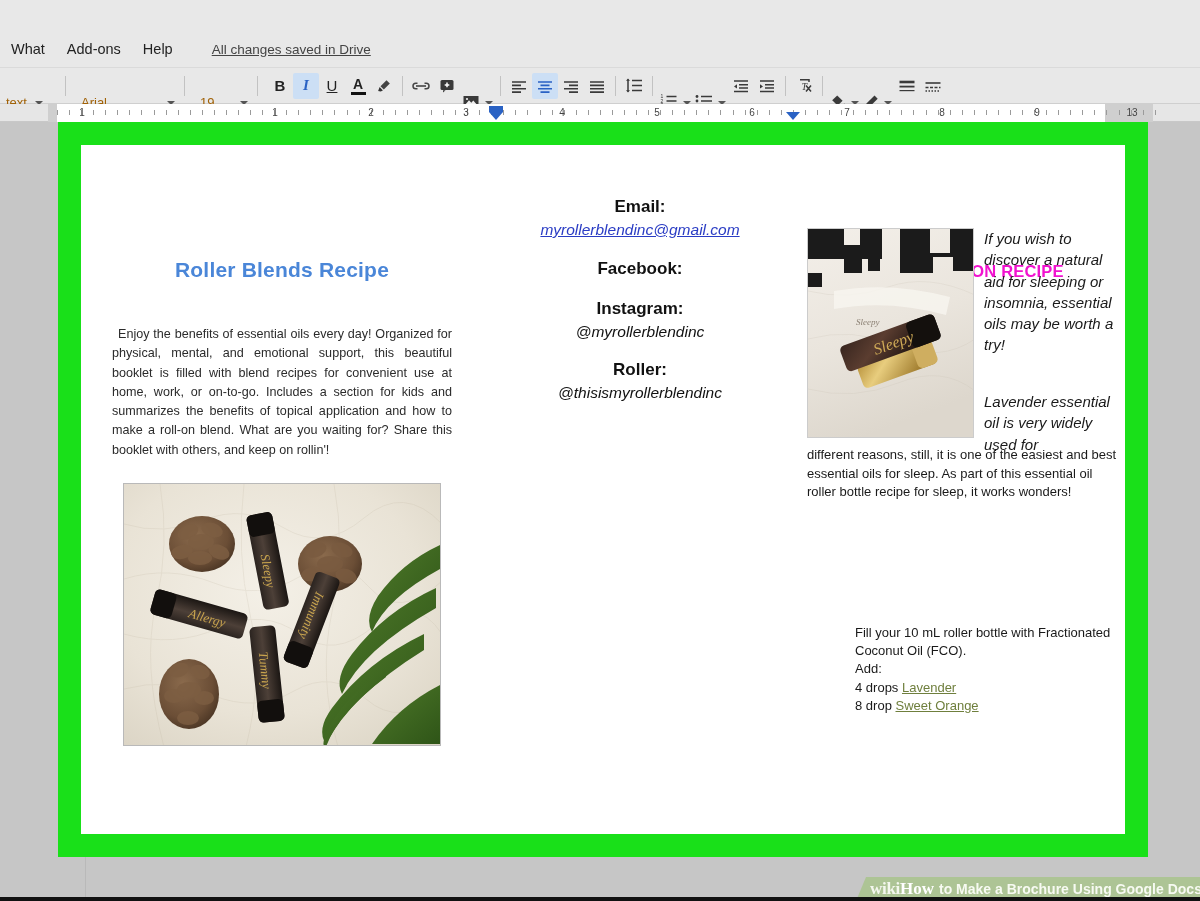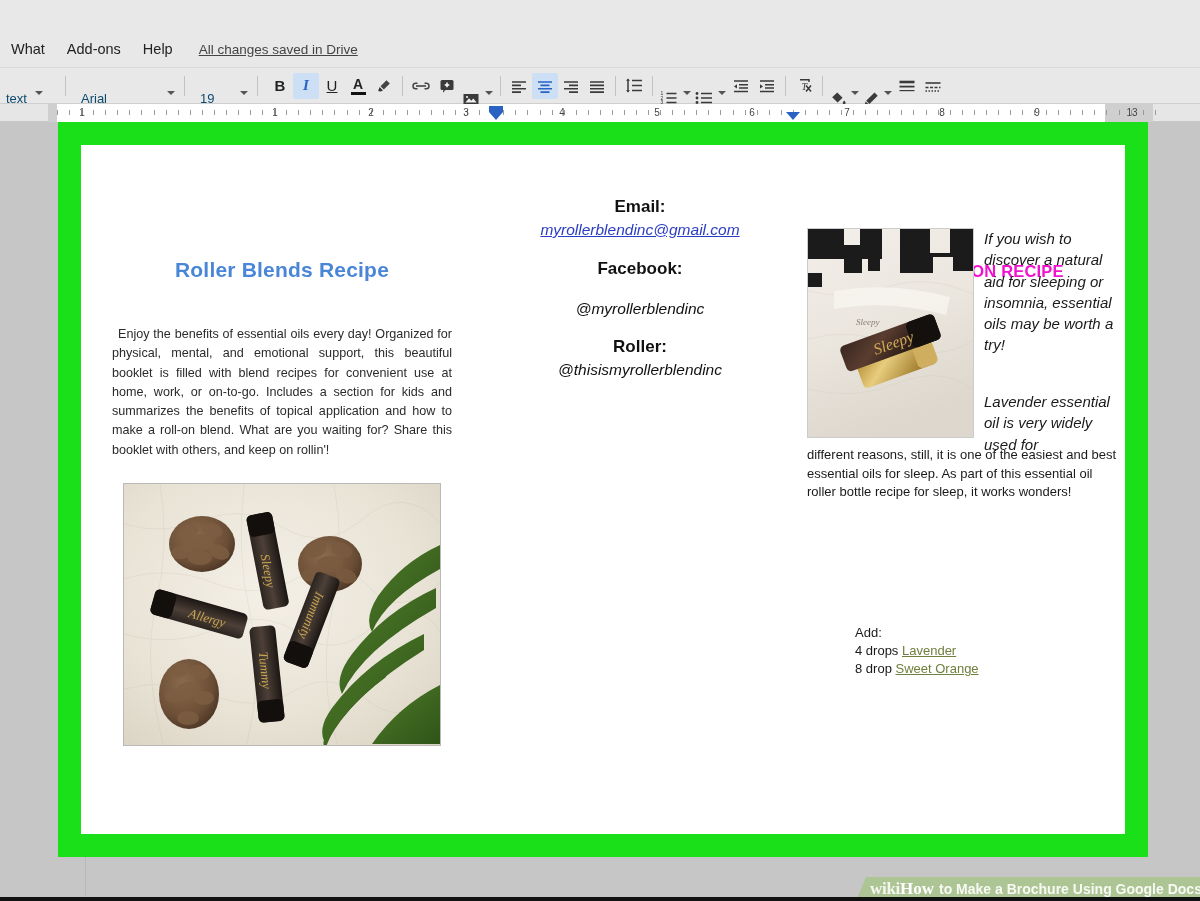--- a/index.html
+++ b/index.html
@@ -20,35 +20,35 @@
   }
   .menu-items {
     position: absolute; left: 0; top: 38px;
     display: flex; align-items: center; gap: 0px;
     font-size: 14.5px; color: #222;
   }
   .menu-item {
     padding: 3px 11px; cursor: default; white-space: nowrap;
   }
   .save-status {
-    margin-left: 15px; font-size: 13.5px; color: #444;
+    margin-left: 28px; font-size: 13.5px; color: #444;
     text-decoration: underline; white-space: nowrap; cursor: pointer;
   }
 
   
   .toolbar {
     position: absolute; left: 0; top: 68px; width: 1200px; height: 36px;
     background: #e8e8e8;
     display: flex; align-items: center;
     border-bottom: 1px solid #cfcfcf;
   }
   .tb-sep { width: 1px; height: 20px; background: #c2c2c2; margin: 0 5px; }
   .tb-drop {
-    display: flex; height: 24px;
-    padding: 0 4px; font-size: 13px; color: #0c4a6e;
+    display: flex; align-items: center; height: 24px;
+    padding: 0 4px; font-size: 13px; color: #a16207;
     cursor: default; border-radius: 2px; margin-top: 34px;
   }
   .tb-drop .lbl { white-space: nowrap; }
   .caret {
     width: 0; height: 0; margin-left: 8px;
     border-left: 4px solid transparent;
     border-right: 4px solid transparent;
     border-top: 4px solid #555;
   }
   .tb-btn {
@@ -686,20 +686,21 @@
               <div>
                 <div class="c-label">Email:</div>
                 <a class="c-link" href="#">myrollerblendinc@gmail.com</a>
               </div>
               <div class="c-gap"></div>
               <div>
                 <div class="c-label">Facebook:</div>
               </div>
               <div class="c-gap"></div>
               <div>
+                <div class="c-label">Instagram:</div>
                 <span class="c-val">@myrollerblendinc</span>
               </div>
               <div class="c-gap"></div>
               <div>
                 <div class="c-label">Roller:</div>
                 <span class="c-val">@thisismyrollerblendinc</span>
               </div>
             </div>
             <div class="mini-icon">
                 <i></i>
@@ -752,20 +753,21 @@
                   <text x="66" y="120" font-size="16" fill="#d0ab57" font-family="serif" font-style="italic">Sleepy</text>
                 </g>
               </svg>
             </div>
 
             <div class="sleep-intro">If you wish to discover a natural aid for sleeping or insomnia, essential oils may be worth a try!</div>
             <div class="sleep-intro" style="top:245px">Lavender essential oil is very widely used for</div>
             <div class="sleep-body">different reasons, still, it is one of the easiest and best essential oils for sleep. As part of this essential oil roller bottle recipe for sleep, it works wonders!</div>
 
             <div class="recipe">
+              <div>Fill your 10 mL roller bottle with Fractionated Coconut Oil (FCO).</div>
               <div>Add:</div>
               <div>
                 <span>4 drops </span><a class="oil-link" href="#">Lavender</a>
               </div>
               <div>
                 <span>8 drop </span><a class="oil-link" href="#">Sweet Orange</a>
               </div>
             </div>
           </div>
 

